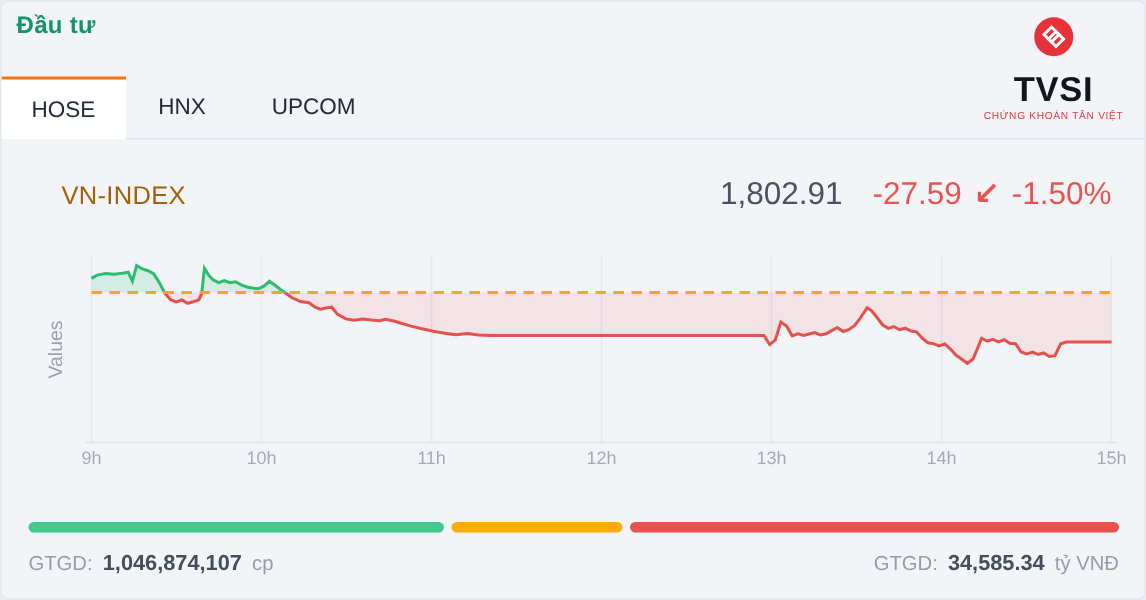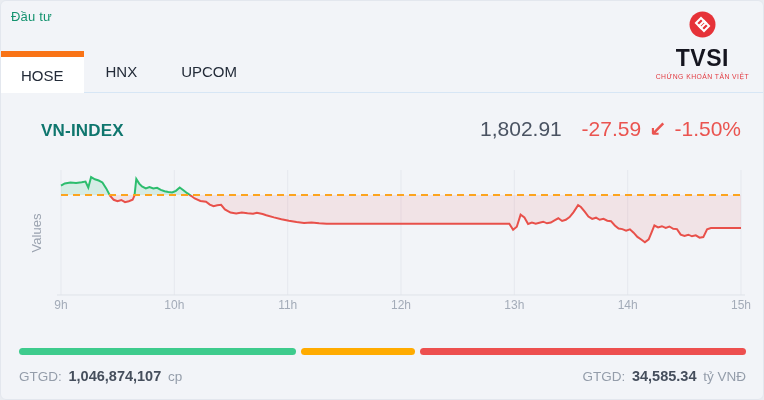--- a/index.html
+++ b/index.html
@@ -2,40 +2,40 @@
 <html><head>
 <meta charset="utf-8">
 <style>
   * { margin:0; padding:0; box-sizing:border-box; }
   html,body { background:#e9ecf1; font-family:"Liberation Sans","DejaVu Sans",sans-serif; }
   .app { position:relative; width:764px; height:400px; background:#f2f4f8;
          border:1px solid #e3e7ee; border-radius:6px; overflow:hidden; }
 
   
   .brand { position:absolute; top:8px; left:10px; }
-  .brand-line1 { font-size:13px; font-weight:normal; color:#14936f; letter-spacing:.2px; }
+  .brand-line1 { font-size:16px; font-weight:bold; color:#14936f; letter-spacing:.2px; }
   .brand-row { display:flex; align-items:flex-end; gap:6px; }
   .brand-line2 { font-size:19px; font-weight:bold; color:#1ba562; letter-spacing:-.3px; line-height:1.05; }
   .tvsi { position:absolute; top:10px; right:14px; text-align:right; }
   .tvsi-row { display:flex; align-items:center; justify-content:flex-end; gap:5px;flex-direction:column; }
   .tvsi-name { font-size:23px; font-weight:bold; color:#15151f; letter-spacing:.5px; line-height:1; }
   .tvsi-tag { font-size:6.8px; color:#e23a40; letter-spacing:.45px; margin-top:3px; }
 
   
   .tabs { position:absolute; top:50px; left:0; right:0; height:42px;
           border-bottom:1px solid #d7e6f5; display:flex; align-items:stretch; }
   .tab { padding:0 22px; display:flex; align-items:center; font-size:15px;
          color:#232b38; cursor:pointer; }
-  .tab.active { background:#ffffff; border-top:6px solid #f97316; margin-bottom:-1px;
+  .tab.active { background:#ffffff; border-top:2px solid #f97316; margin-bottom:-1px;
                 padding:0 20px; font-weight:normal; }
 
   
   .index-row { position:absolute; top:116px; left:40px; right:22px;
                display:flex; justify-content:space-between; align-items:baseline; }
-  .index-name { font-size:17px; font-weight:bold; color:#0f766e; letter-spacing:.2px; }
+  .index-name { font-size:17px; font-weight:normal; color:#a16207; letter-spacing:.2px; }
   .quote { font-size:21px;text-align:right; }
   .quote .val { color:#4a5362; margin-right:14px; }
   .quote .chg { color:#ea5450; }
   .quote .arrow { font-weight:bold; margin:0 2px; }
 
   
   .chart { position:absolute; top:157px; left:0; width:638px; height:155px; }
 
   
   .progress { position:absolute; top:347px; left:18px; right:17px; height:7px;

